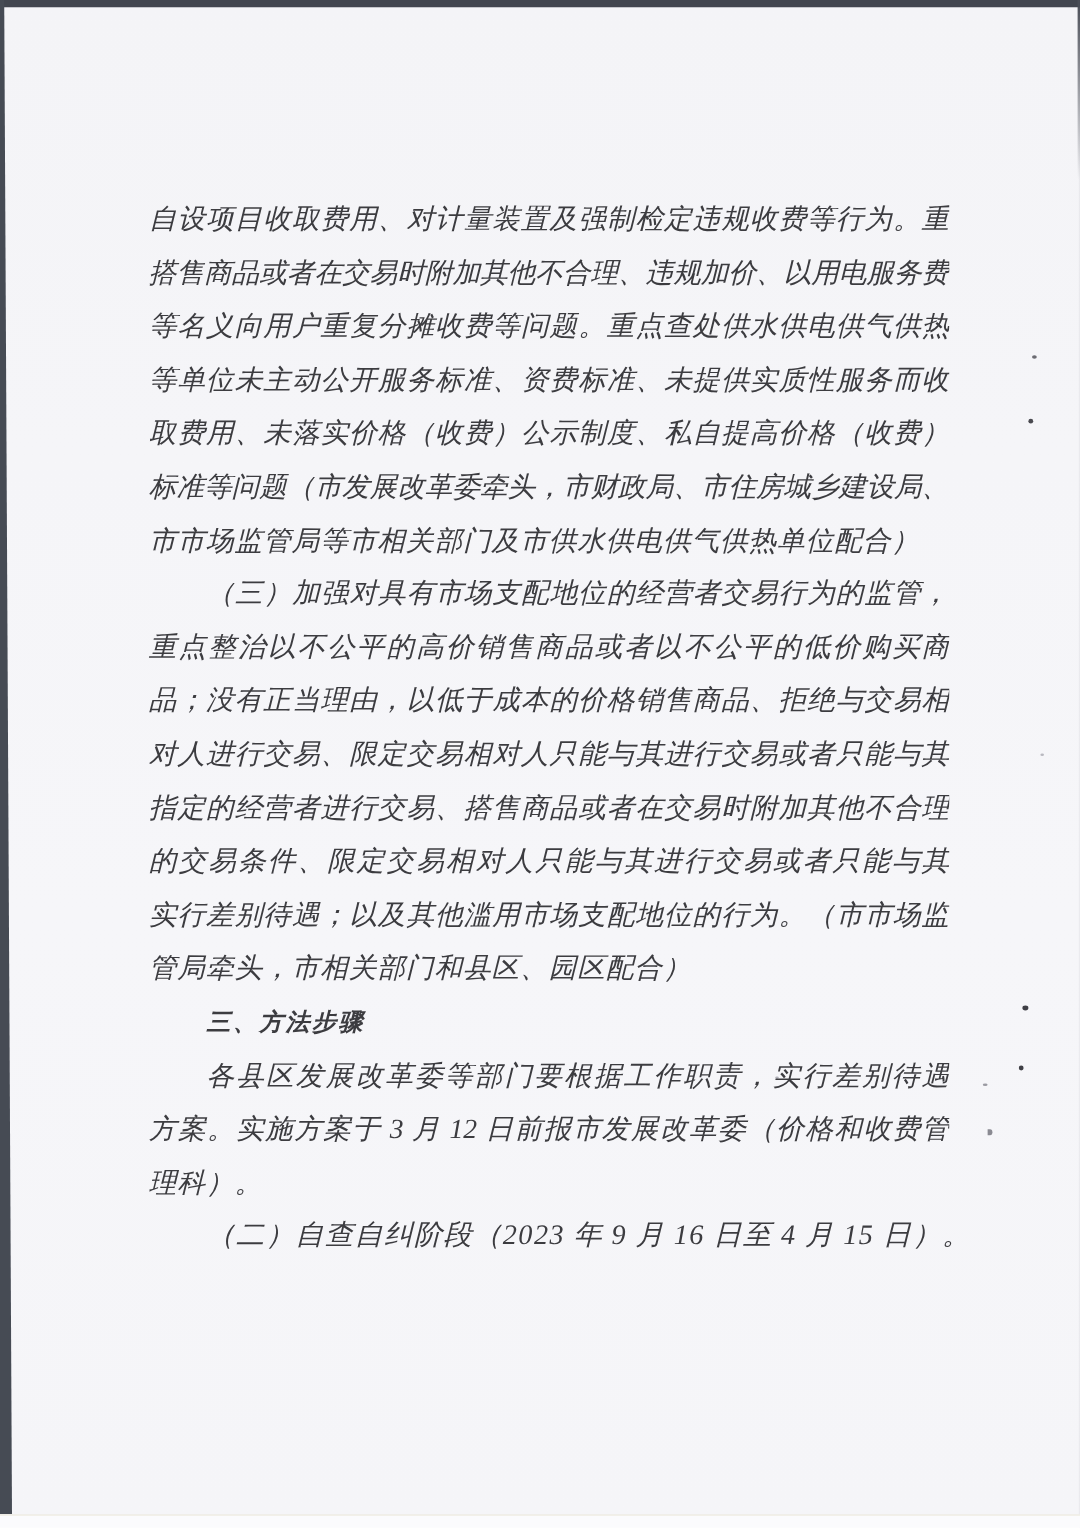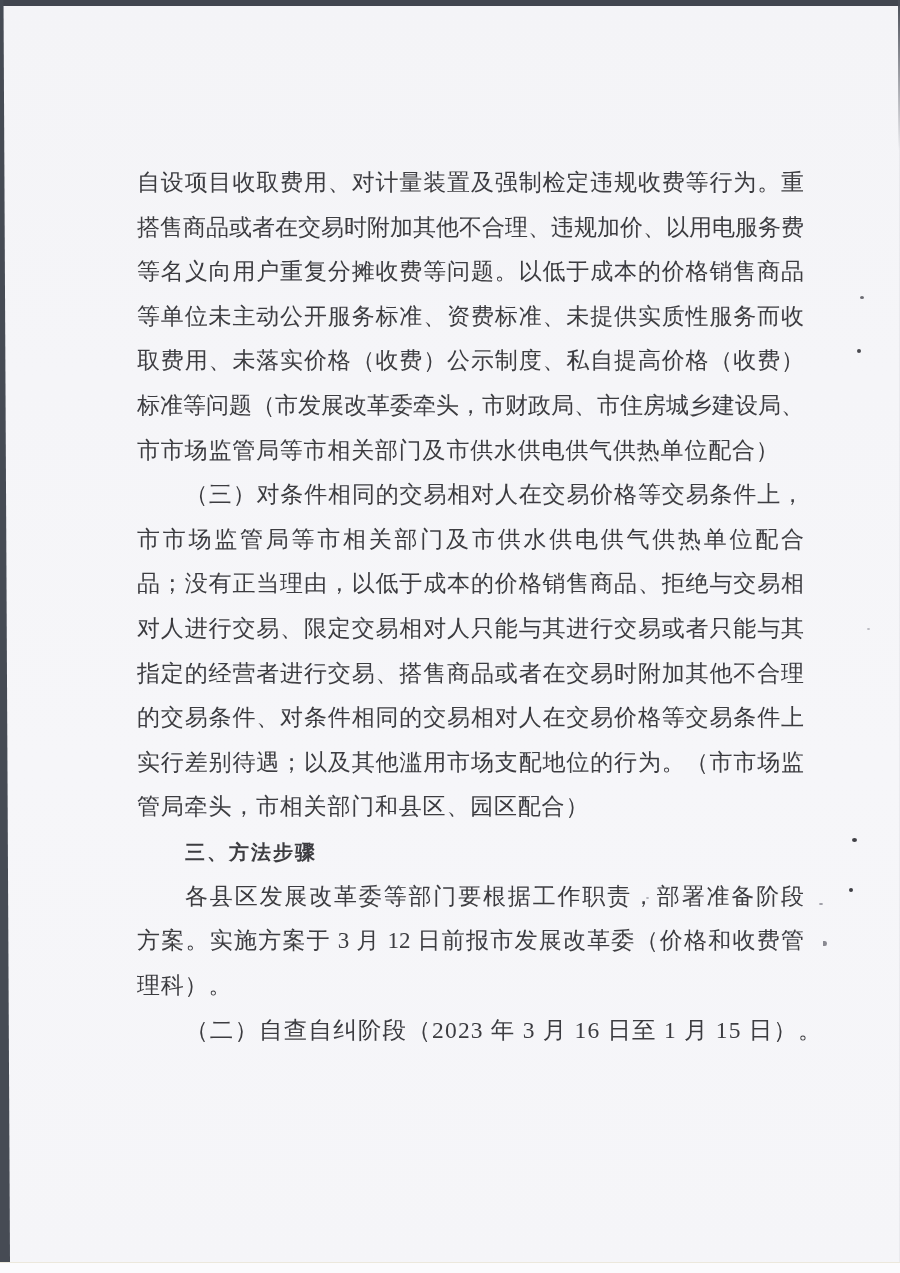--- a/index.html
+++ b/index.html
@@ -35,23 +35,24 @@
   .scan-bottom {
     position: absolute; left: 0; top: 1262px; width: 100%; height: 11px;
     background: #fbfbfd;
     border-top: 1px solid #ece8dc;
   }
   .speck { position: absolute; border-radius: 50%; }
 
   
   .textblock {
     position: absolute;
-    left: 137px;
+    left: 124px;
     top: 161px;
     width: 667px;
+    font-style: italic;
   }
   .ln {
     height: 44.6px;
     line-height: 44.6px;
     font-size: 23px;
     letter-spacing: 0.8px;
     white-space: nowrap;
     overflow: visible;
   }
   .ln.j {
@@ -90,33 +91,33 @@
   <div class="speck" style="left:867px;top:628px;width:3px;height:2px;background:#b9b9c0;"></div>
   <div class="speck" style="left:852px;top:838px;width:5px;height:4px;background:#3f3f45;"></div>
   <div class="speck" style="left:849px;top:888px;width:4px;height:4px;background:#3f3f45;"></div>
   <div class="speck" style="left:819px;top:903px;width:4px;height:2px;background:#9a9aa2;"></div>
   <div class="speck" style="left:823px;top:941px;width:4px;height:5px;background:#8a8a92;border-radius:0 50% 50% 0;"></div>
   <div class="speck" style="left:646px;top:897px;width:3px;height:2px;background:#b0b0b8;"></div>
 
   <div class="textblock">
     <div class="ln j">自设项目收取费用、对计量装置及强制检定违规收费等行为。重</div>
     <div class="ln j">搭售商品或者在交易时附加其他不合理、违规加价、以用电服务费</div>
-    <div class="ln j">等名义向用户重复分摊收费等问题。以低于成本的价格销售商品</div>
+    <div class="ln j">等名义向用户重复分摊收费等问题。重点查处供水供电供气供热</div>
     <div class="ln j">等单位未主动公开服务标准、资费标准、未提供实质性服务而收</div>
     <div class="ln j">取费用、未落实价格（收费）公示制度、私自提高价格（收费）</div>
     <div class="ln j">标准等问题（市发展改革委牵头，市财政局、市住房城乡建设局、</div>
     <div class="ln">市市场监管局等市相关部门及市供水供电供气供热单位配合）</div>
-    <div class="ln ind j">（三）对条件相同的交易相对人在交易价格等交易条件上，</div>
-    <div class="ln j">市市场监管局等市相关部门及市供水供电供气供热单位配合</div>
+    <div class="ln ind j">（三）加强对具有市场支配地位的经营者交易行为的监管，</div>
+    <div class="ln j">重点整治以不公平的高价销售商品或者以不公平的低价购买商</div>
     <div class="ln j">品；没有正当理由，以低于成本的价格销售商品、拒绝与交易相</div>
     <div class="ln j">对人进行交易、限定交易相对人只能与其进行交易或者只能与其</div>
     <div class="ln j">指定的经营者进行交易、搭售商品或者在交易时附加其他不合理</div>
-    <div class="ln j">的交易条件、对条件相同的交易相对人在交易价格等交易条件上</div>
+    <div class="ln j">的交易条件、限定交易相对人只能与其进行交易或者只能与其</div>
     <div class="ln j">实行差别待遇；以及其他滥用市场支配地位的行为。（市市场监</div>
     <div class="ln">管局牵头，市相关部门和县区、园区配合）</div>
     <div class="ln ind hei">三、方法步骤</div>
-    <div class="ln ind j">各县区发展改革委等部门要根据工作职责，部署准备阶段</div>
+    <div class="ln ind j">各县区发展改革委等部门要根据工作职责，实行差别待遇</div>
     <div class="ln j">方案。实施方案于 3 月 12 日前报市发展改革委（价格和收费管</div>
     <div class="ln">理科）。</div>
-    <div class="ln ind kai">（二）自查自纠阶段（2023 年 3 月 16 日至 1 月 15 日）。</div>
+    <div class="ln ind kai">（二）自查自纠阶段（2023 年 9 月 16 日至 4 月 15 日）。</div>
   </div>
 
 </div>
 
 </body></html>

